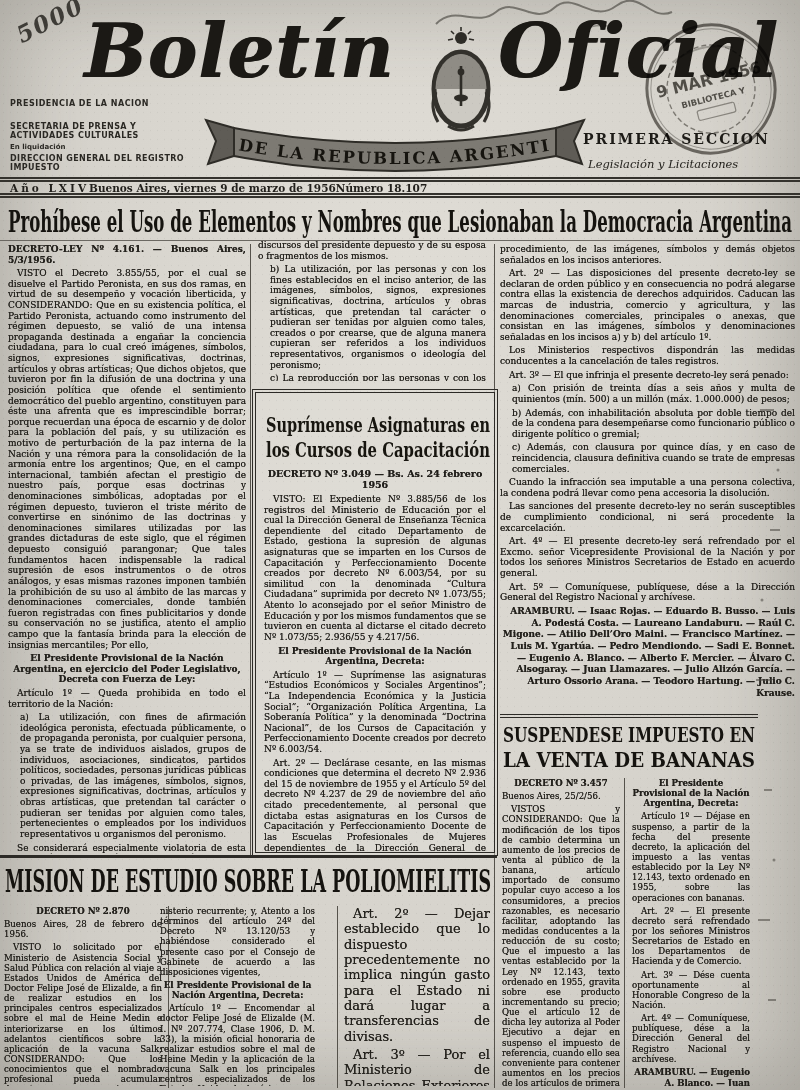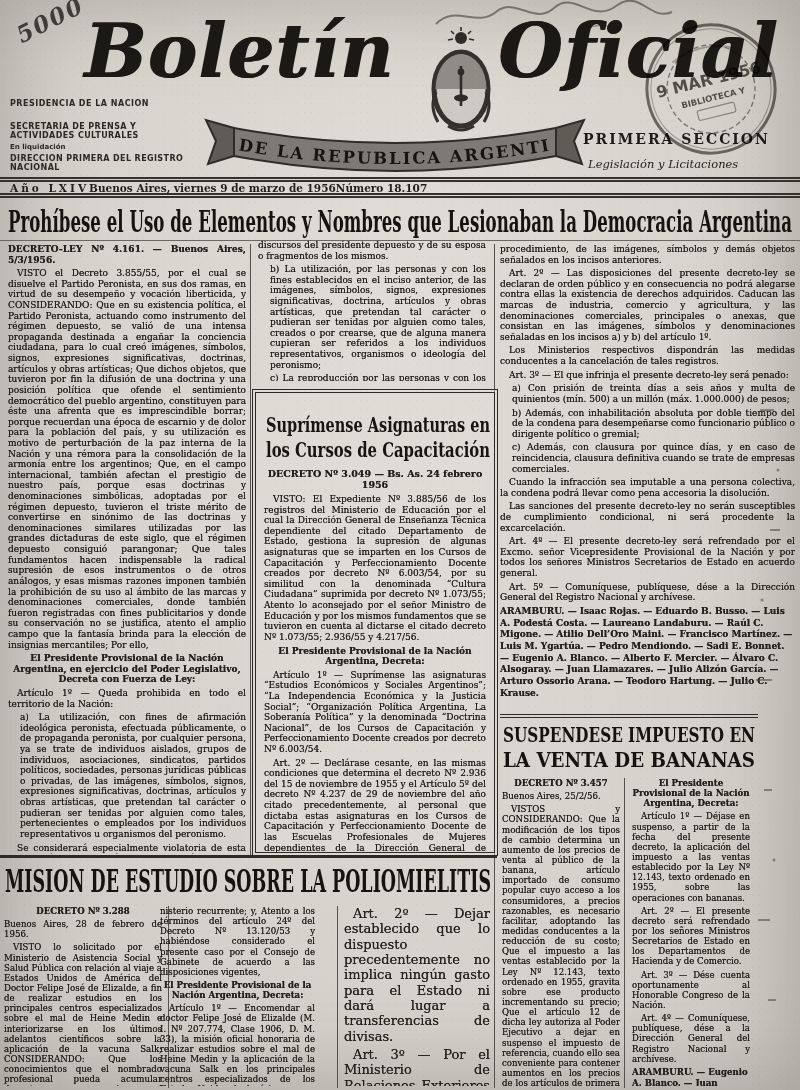--- a/index.html
+++ b/index.html
@@ -43,21 +43,21 @@
   .hlrule{position:absolute;left:0;top:240px;width:800px;border-top:1px solid #6b6862;}
 
   
   .col{position:absolute;font-size:9px;line-height:1.18;text-align:justify;overflow:hidden;
         color:#23211c;text-shadow:0 0 .6px rgba(33,31,27,.85);}
   .col p{margin:0 0 3px;}
   .col p.ind{text-indent:9px;}
   .col p.ctr{text-align:center;font-weight:bold;}
   .col p.bld{font-weight:bold;}
   .col p.hang{margin-left:12px;}
-  .col p.sig{text-align:left;font-weight:bold;line-height:1.3;}
+  .col p.sig{text-align:right;font-weight:bold;line-height:1.3;}
   .colA{left:8px;top:244px;width:238px;height:610px;}
   .colB{left:258px;top:240px;width:228px;height:141px;}
   .colC{left:500px;top:244px;width:295px;height:468px;}
   .vrule{position:absolute;width:1px;background:#55524b;}
   #vr1{left:250px;top:244px;height:611px;}
   #vr2{left:494px;top:244px;height:844px;}
   #vr3{left:168px;top:906px;height:182px;}
   #vr4{left:337px;top:906px;height:182px;}
   #vr5{left:624px;top:778px;height:310px;}
 
@@ -120,21 +120,21 @@
       <path d="M 14 96 q -9 -15 -2 -30" stroke="#33312c" stroke-width="3" fill="none"></path>
       <path d="M 60 96 q 9 -15 2 -30" stroke="#33312c" stroke-width="3" fill="none"></path>
       <path d="M 24 100 q 13 8 26 0" stroke="#33312c" stroke-width="3" fill="none"></path>
     </g>
   </svg>
 
   <div class="agency">
     <div class="ag1">PRESIDENCIA DE LA NACION</div>
     <div class="ag2">SECRETARIA DE PRENSA Y ACTIVIDADES CULTURALES</div>
     <div class="ag3">En liquidación</div>
-    <div class="ag4">DIRECCION PRIMERA DEL REGISTRO NACIONAL</div>
+    <div class="ag4">DIRECCION GENERAL DEL REGISTRO IMPUESTO</div>
   </div>
 
   <svg class="ribbon" width="390" height="66" viewBox="0 0 390 66">
     <defs>
         <path id="rc" d="M 36 36 Q 195 64 354 36"></path>
       </defs>
     <path d="M 34 14 Q 195 44 356 14 L 356 42 Q 195 72 34 42 Z" fill="#7d7a73" stroke="#2e2c27" stroke-width="2"></path>
     <path d="M 34 14 L 6 6 L 16 27 L 8 50 L 34 42 Z" fill="#5f5c56" stroke="#2e2c27" stroke-width="2"></path>
     <path d="M 356 14 L 384 6 L 374 27 L 382 50 L 356 42 Z" fill="#5f5c56" stroke="#2e2c27" stroke-width="2"></path>
     <text font-family="DejaVu Serif, serif" font-size="16.5" font-weight="bold" letter-spacing="2" fill="#16140f">
@@ -234,21 +234,21 @@
       <p class="ind">Art. 3º — Dése cuenta oportunamente al Honorable Congreso de la Nación.</p>
       <p class="ind">Art. 4º — Comuníquese, publíquese, dése a la Dirección General del Registro Nacional y archívese.</p>
       <p class="sig">ARAMBURU. — Eugenio A. Blanco. — Juan Llamazares.</p>
     </div>
 
   <div class="poliorule"></div>
   <svg class="headline2" width="497" height="42" viewBox="0 0 497 42">
     <text x="5" y="32" font-family="DejaVu Serif, serif" font-weight="bold" font-size="31" textLength="486" lengthAdjust="spacingAndGlyphs" fill="#15130f">MISION DE ESTUDIO SOBRE LA POLIOMIELITIS</text>
   </svg>
   <div class="col pcol1">
-      <p class="ctr">DECRETO Nº 3.288</p>
+      <p class="ctr">DECRETO Nº 2.870</p>
       <p>Buenos Aires, 28 de febrero de 1956.</p>
       <p class="ind">VISTO lo solicitado por el Ministerio de Asistencia Social y Salud Pública con relación al viaje a Estados Unidos de América del Doctor Felipe José de Elizalde, a fin de realizar estudios en los principales centros especializados sobre el mal de Heine Medin e interiorizarse en los últimos adelantos científicos sobre la aplicación de la vacuna Salk; CONSIDERANDO: Que los conocimientos que el nombrado profesional pueda acumular durante su permanencia en el citado país, no sólo servirían para ampliar su experiencia técnica y científica, sino que podrán ser ulteriormente aprovechados en los servicios del Mi-</p>
     </div>
   <div class="col pcol2">
       <p>nisterio recurrente; y, Atento a los términos del artículo 24º del Decreto Nº 13.120/53 y habiéndose considerado el presente caso por el Consejo de Gabinete de acuerdo a las disposiciones vigentes,</p>
       <p class="ctr">El Presidente Provisional de la Nación Argentina, Decreta:</p>
       <p class="ind">Artículo 1º — Encomendar al doctor Felipe José de Elizalde (M. I. Nº 207.774, Clase 1906, D. M. 33), la misión oficial honoraria de realizar estudios sobre el mal de Heine Medin y la aplicación de la vacuna Salk en los principales centros especializados de los Estados Unidos de América, y para tal fin concédese licencia con goce de sueldo por el término de sesenta (60) días, a partir del 27 de febrero de 1956.</p>
     </div>
   <div class="col pcol3">
       <p class="ind">Art. 2º — Dejar establecido que lo dispuesto precedentemente no implica ningún gasto para el Estado ni dará lugar a transferencias de divisas.</p>

